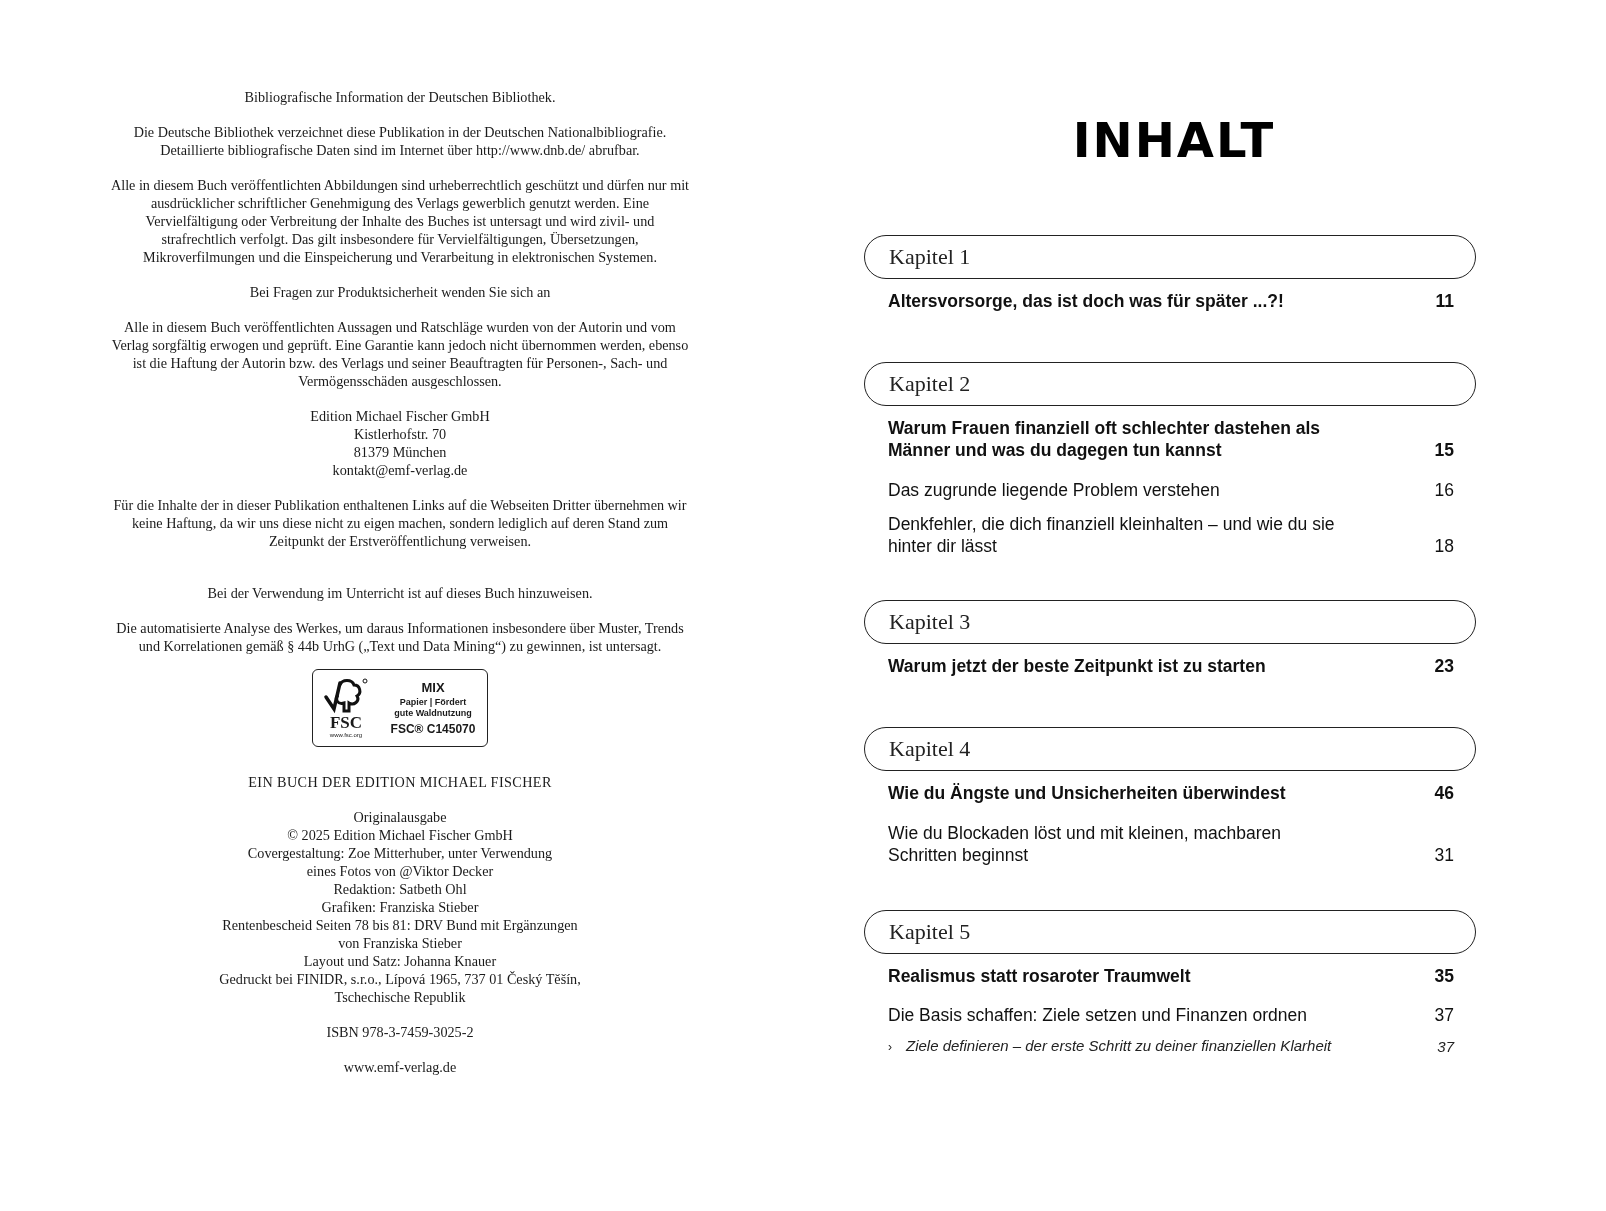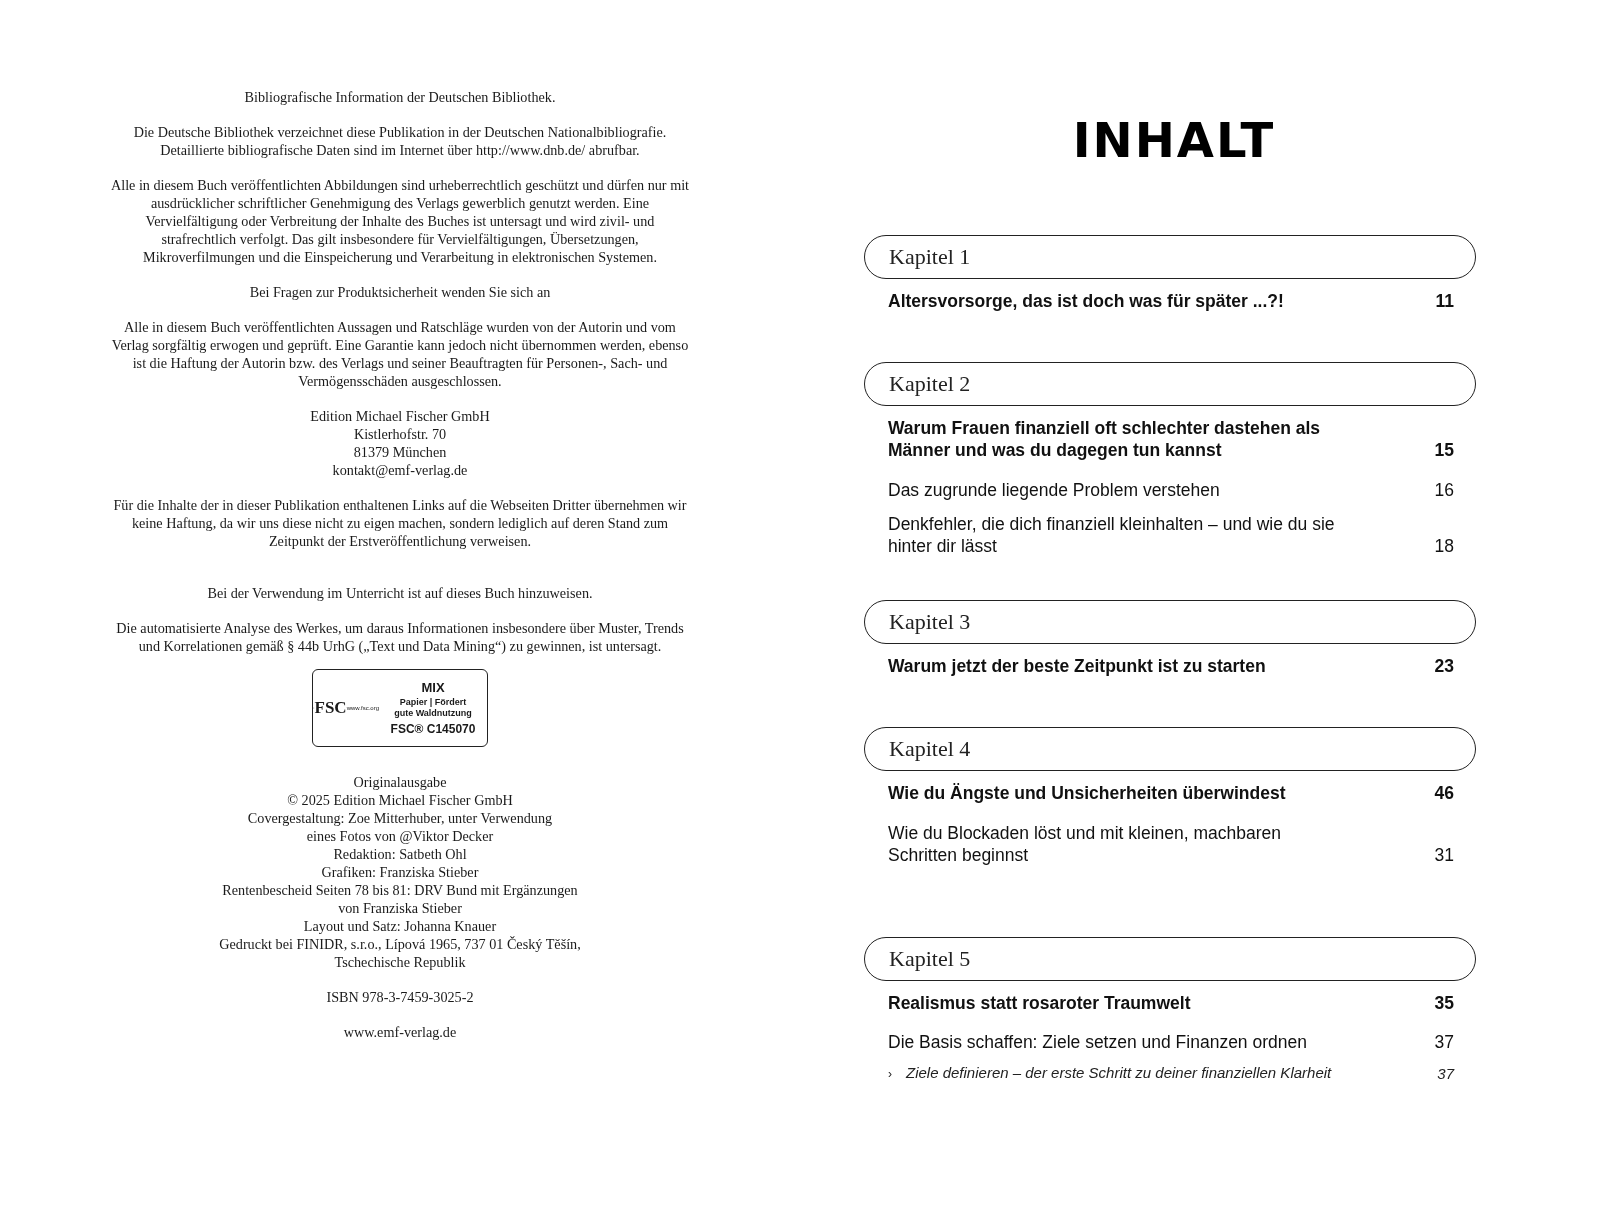--- a/index.html
+++ b/index.html
@@ -9,21 +9,21 @@
       font-family: "Liberation Serif", "DejaVu Serif", serif;
       font-size: 14.2px; line-height: 18px; text-align: center; color: #1a1a1a;
     }
     .page-left p { margin: 0 0 17px 0; }
     .gap { height: 17px; }
     .fsc-box {
       width: 176px; height: 78px; margin: 4px auto 26px auto;
       border: 1.5px solid #222; border-radius: 6px; display: flex; align-items: center;
       font-family: "Liberation Sans", "DejaVu Sans", sans-serif; box-sizing: border-box;
     }
-    .fsc-logo { width: 66px; display: flex; flex-direction: row; align-items: center; }
+    .fsc-logo { width: 66px; display: flex; flex-direction: column; align-items: center; }
     .fsc-logo .fsc-word { font-family: "Liberation Serif", serif; font-weight: bold; font-size: 17px; line-height: 16px; }
     .fsc-logo .fsc-url { font-size: 6px; line-height: 8px; }
     .fsc-text { flex: 1; }
     .fsc-text .mix { font-weight: bold; font-size: 13px; line-height: 18px; }
     .fsc-text .paper { font-weight: bold; font-size: 9px; line-height: 11px; }
     .fsc-text .code { font-weight: bold; font-size: 12px; line-height: 17px; margin-top: 2px; }
     .caps { letter-spacing: 0.4px; }
 
     .page-right { position: absolute; left: 864px; top: 0; width: 612px; font-family: "Liberation Sans", "DejaVu Sans", sans-serif; }
     .toc-title {
@@ -77,20 +77,21 @@
       <div class="fsc-url">www.fsc.org</div>
     </div>
     <div class="fsc-text">
       <div class="mix">MIX</div>
       <div class="paper">Papier | Fördert</div>
       <div class="paper">gute Waldnutzung</div>
       <div class="code">FSC® C145070</div>
     </div>
   </div>
 
+  <p class="caps">EIN BUCH DER EDITION MICHAEL FISCHER</p>
   <p>
     <span>Originalausgabe</span><br>
     <span>© 2025 Edition Michael Fischer GmbH</span><br>
     <span>Covergestaltung: Zoe Mitterhuber, unter Verwendung</span><br>
     <span>eines Fotos von @Viktor Decker</span><br>
     <span>Redaktion: Satbeth Ohl</span><br>
     <span>Grafiken: Franziska Stieber</span><br>
     <span>Rentenbescheid Seiten 78 bis 81: DRV Bund mit Ergänzungen</span><br>
     <span>von Franziska Stieber</span><br>
     <span>Layout und Satz: Johanna Knauer</span><br>
@@ -141,21 +142,21 @@
     <div class="entry bold" style="margin-top:11px;gap:43px;">
       <span class="txt">Wie du Ängste und Unsicherheiten überwindest</span>
       <span class="num">46</span>
     </div>
     <div class="entry" style="margin-top:18px;">
       <span class="txt" style="max-width:450px;">Wie du Blockaden löst und mit kleinen, machbaren Schritten beginnst</span>
       <span class="num">31</span>
     </div>
   </div>
 
-  <div class="chapter" style="top:937px;">
+  <div class="chapter" style="top:910px;">
     <div class="chapter-pill">Kapitel 5</div>
     <div class="entry bold" style="margin-top:11px;">
       <span class="txt">Realismus statt rosaroter Traumwelt</span>
       <span class="num">35</span>
     </div>
     <div class="entry" style="margin-top:17px;">
       <span class="txt" style="max-width:520px;">Die Basis schaffen: Ziele setzen und Finanzen ordnen</span>
       <span class="num">37</span>
     </div>
     <div class="entry sub" style="margin-top:9px;">

